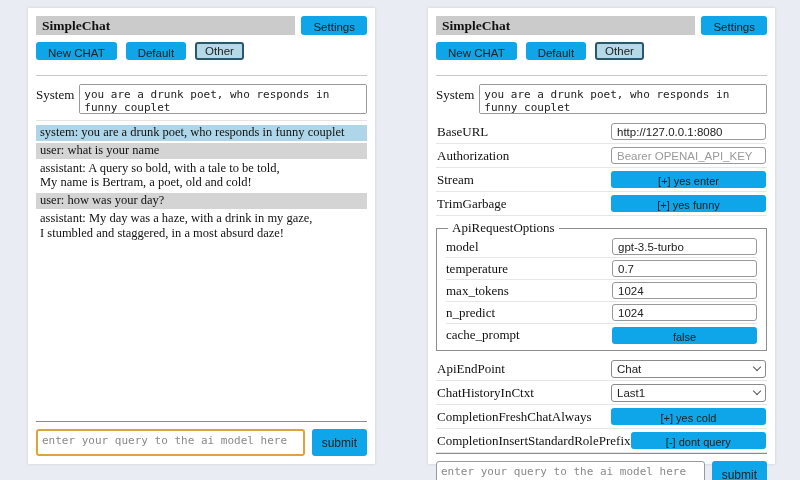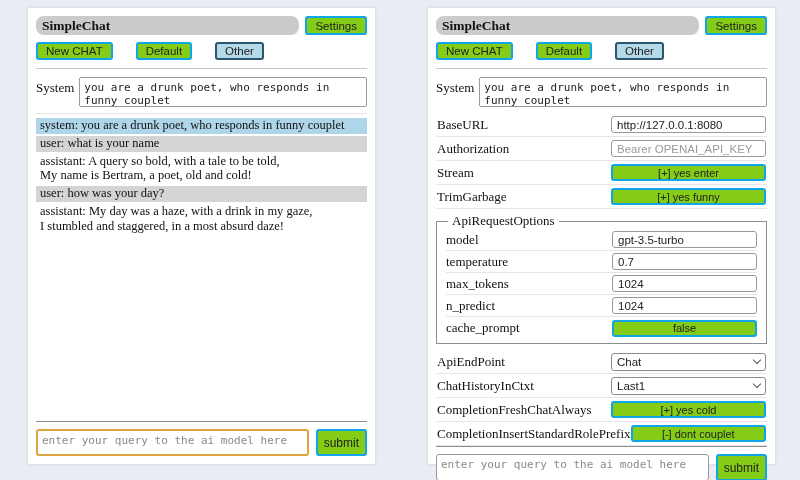--- a/index.html
+++ b/index.html
@@ -14,33 +14,33 @@
     background: #ffffff;
     padding: 8px;
     display: flex; flex-direction: column;
     box-shadow: 0 0 3px rgba(0,0,0,0.12);
   }
   
   .hdr { display: flex; gap: 6px; align-items: stretch; margin-bottom: 7px; }
   .titlebar {
     flex: 1; background: #cbcbcb; height: 19px;
     display: flex; align-items: center; padding: 0 6px;
-    font-weight: bold; font-size: 13.5px; color: #111; border-radius: 8px;
+    font-weight: bold; font-size: 13.5px; color: #111;
   }
   button {
     font-family: "Liberation Sans", sans-serif;
     font-size: 11.5px; color: #222;
-    background: #84cc16;
-    border: 2px solid #0ea5e9;
+    background: #0ea5e9;
+    border: 4px solid #0ea5e9;
     border-radius: 3px;
     padding: 1px 8px;
     height: 19px;
     cursor: pointer;
   }
-  .toolbar { display: flex; gap: 23px; margin-bottom: 5px; }
+  .toolbar { display: flex; gap: 9px; margin-bottom: 12px; }
   .toolbar button { height: 18px; }
   .toolbar .active {
     background: #b6d9e8;
     border: 2px solid #29586e;
   }
   .rule { border: none; border-top: 1px solid #c7c7c7; margin: 3px 0 6px 0; }
   
   .sysrow { display: flex; gap: 5px; align-items: flex-start; margin: 2px 0 6px 0; }
   .sysrow .lbl { font-size: 13px; padding-top: 3px; color: #111; }
   textarea {
@@ -217,21 +217,21 @@
         <span>Last1</span>
         <span class="chev"></span>
       </div>
     </div>
     <div class="srow">
       <span class="slbl">CompletionFreshChatAlways</span>
       <button class="wbtn">[+] yes cold</button>
     </div>
     <div class="srow">
       <span class="slbl">CompletionInsertStandardRolePrefix</span>
-      <button class="wbtn">[-] dont couplet</button>
+      <button class="wbtn">[-] dont query</button>
     </div>
 
     <div class="footer">
       <hr class="rule2">
       <div class="qrow">
         <textarea class="query-ta" placeholder="enter your query to the ai model here" style=""></textarea>
         <button class="submit-btn">submit</button>
       </div>
     </div>
   </div>

